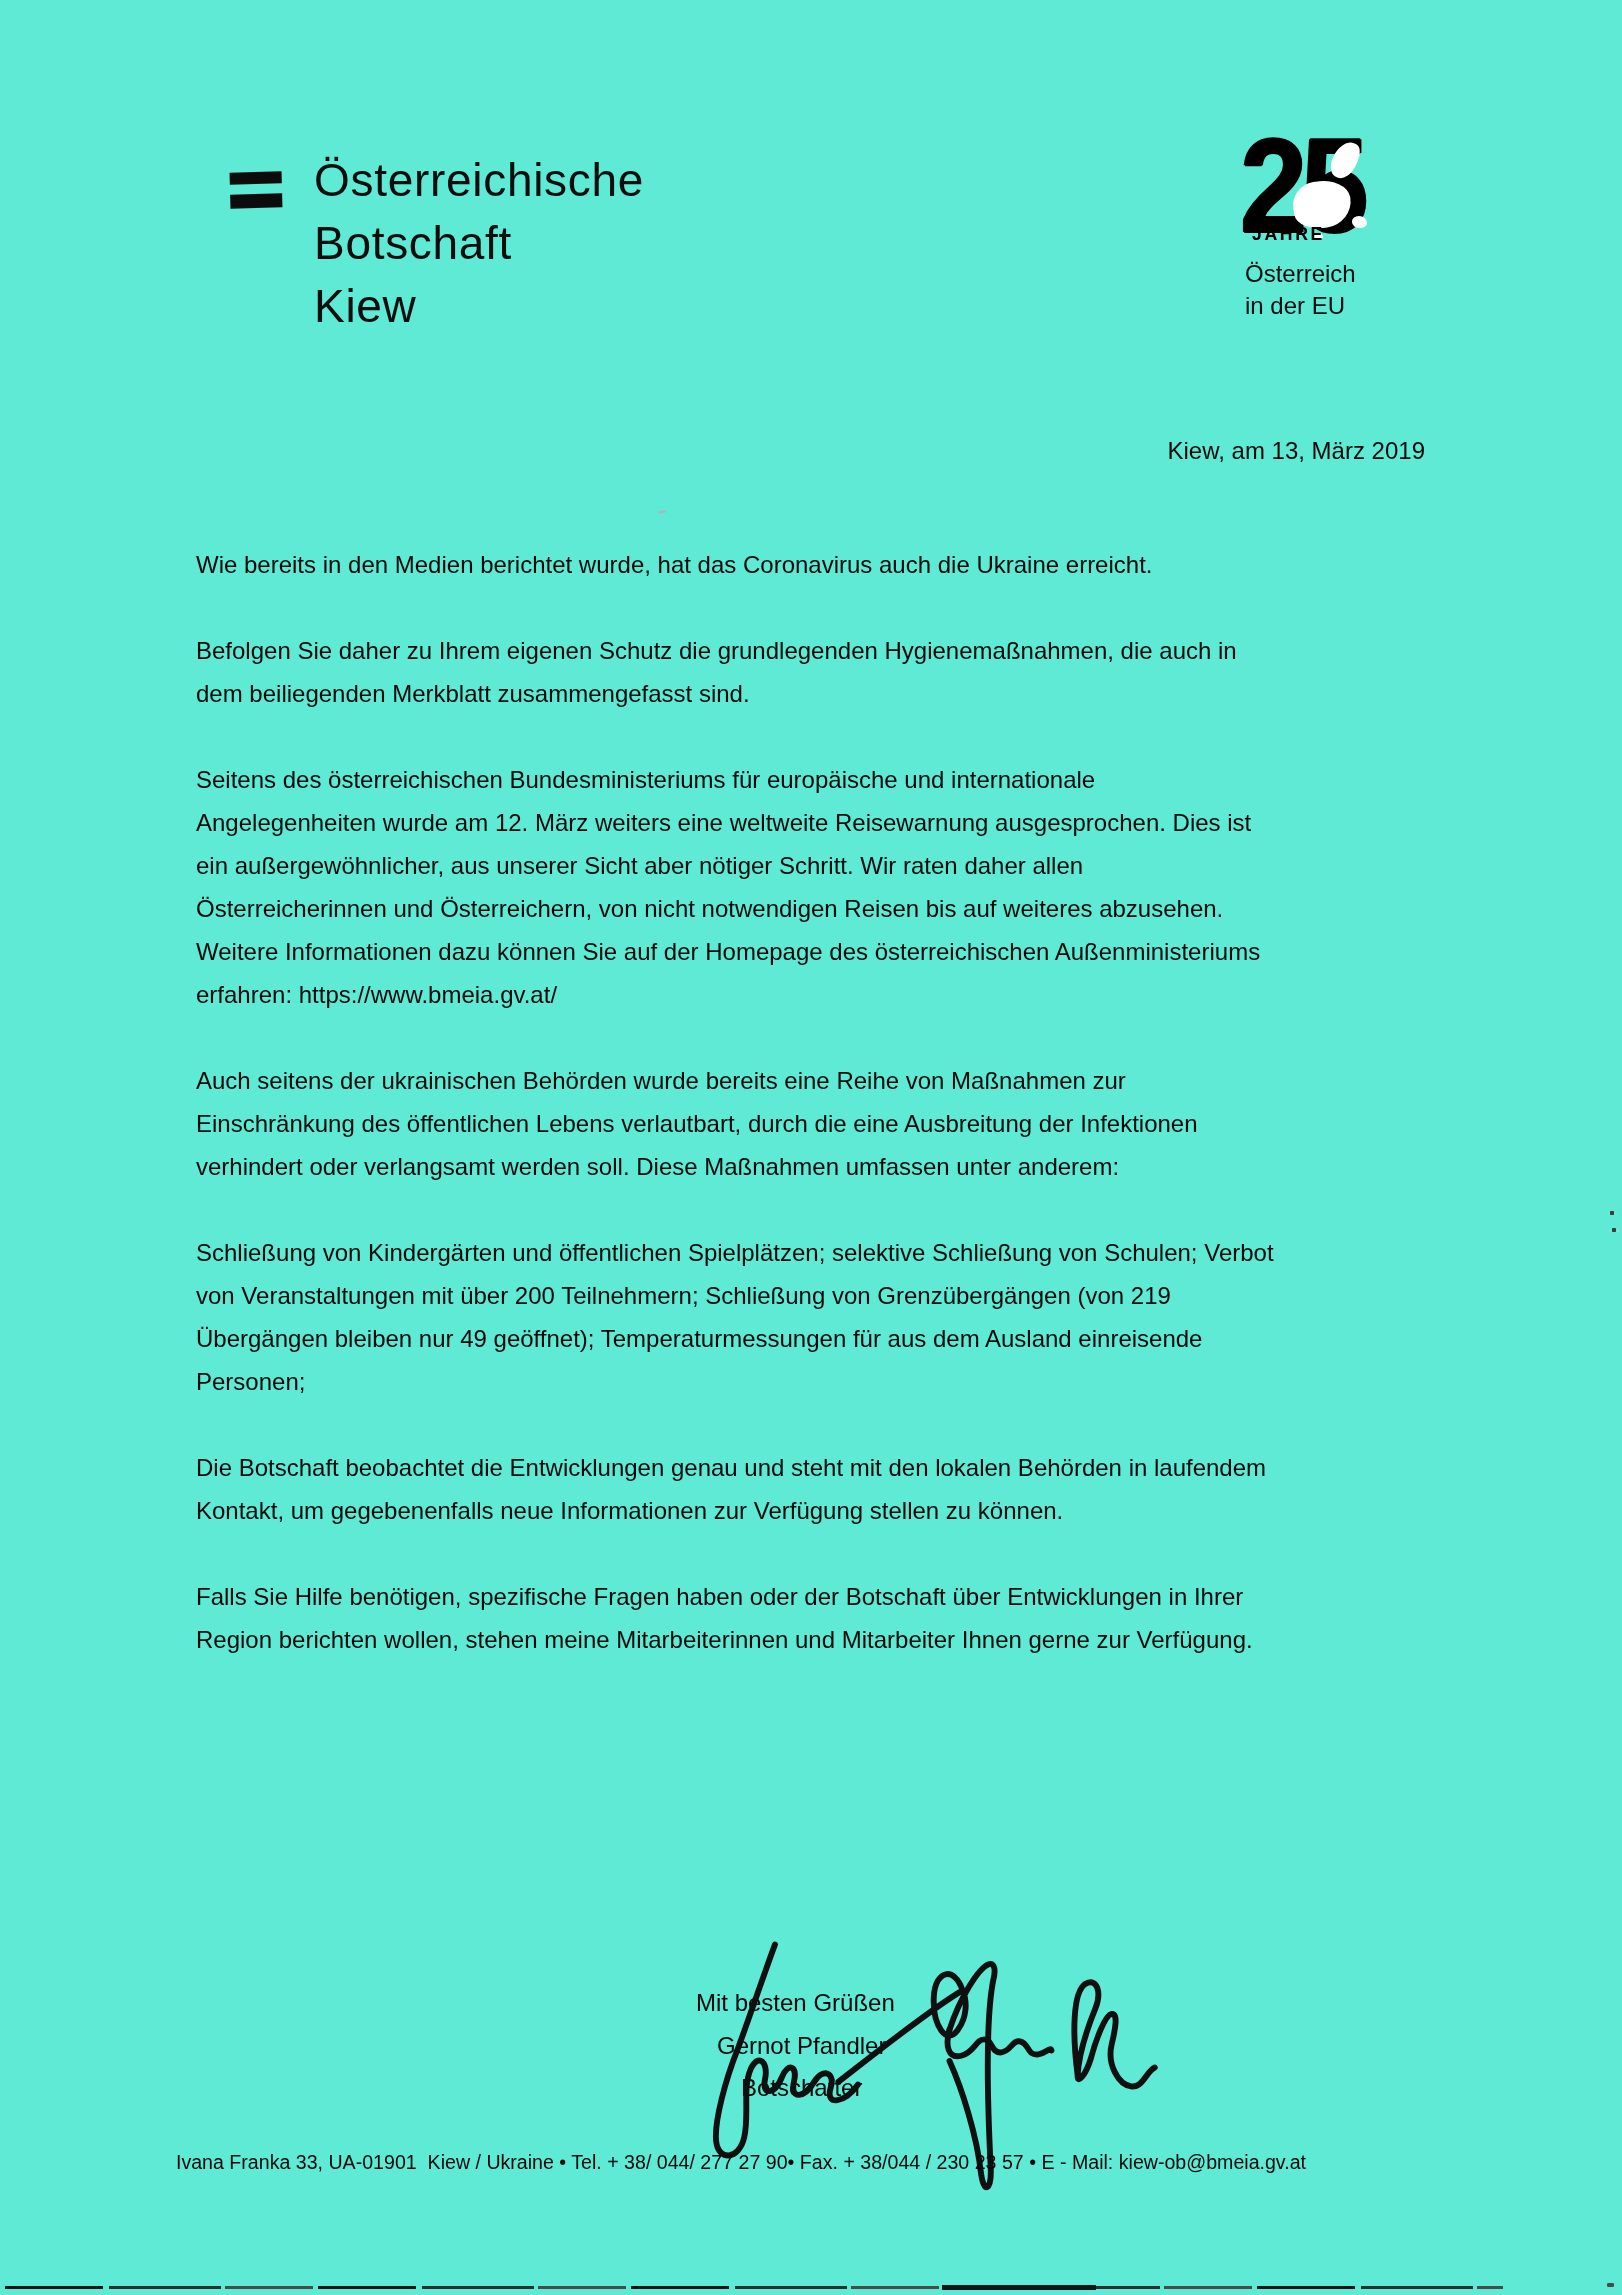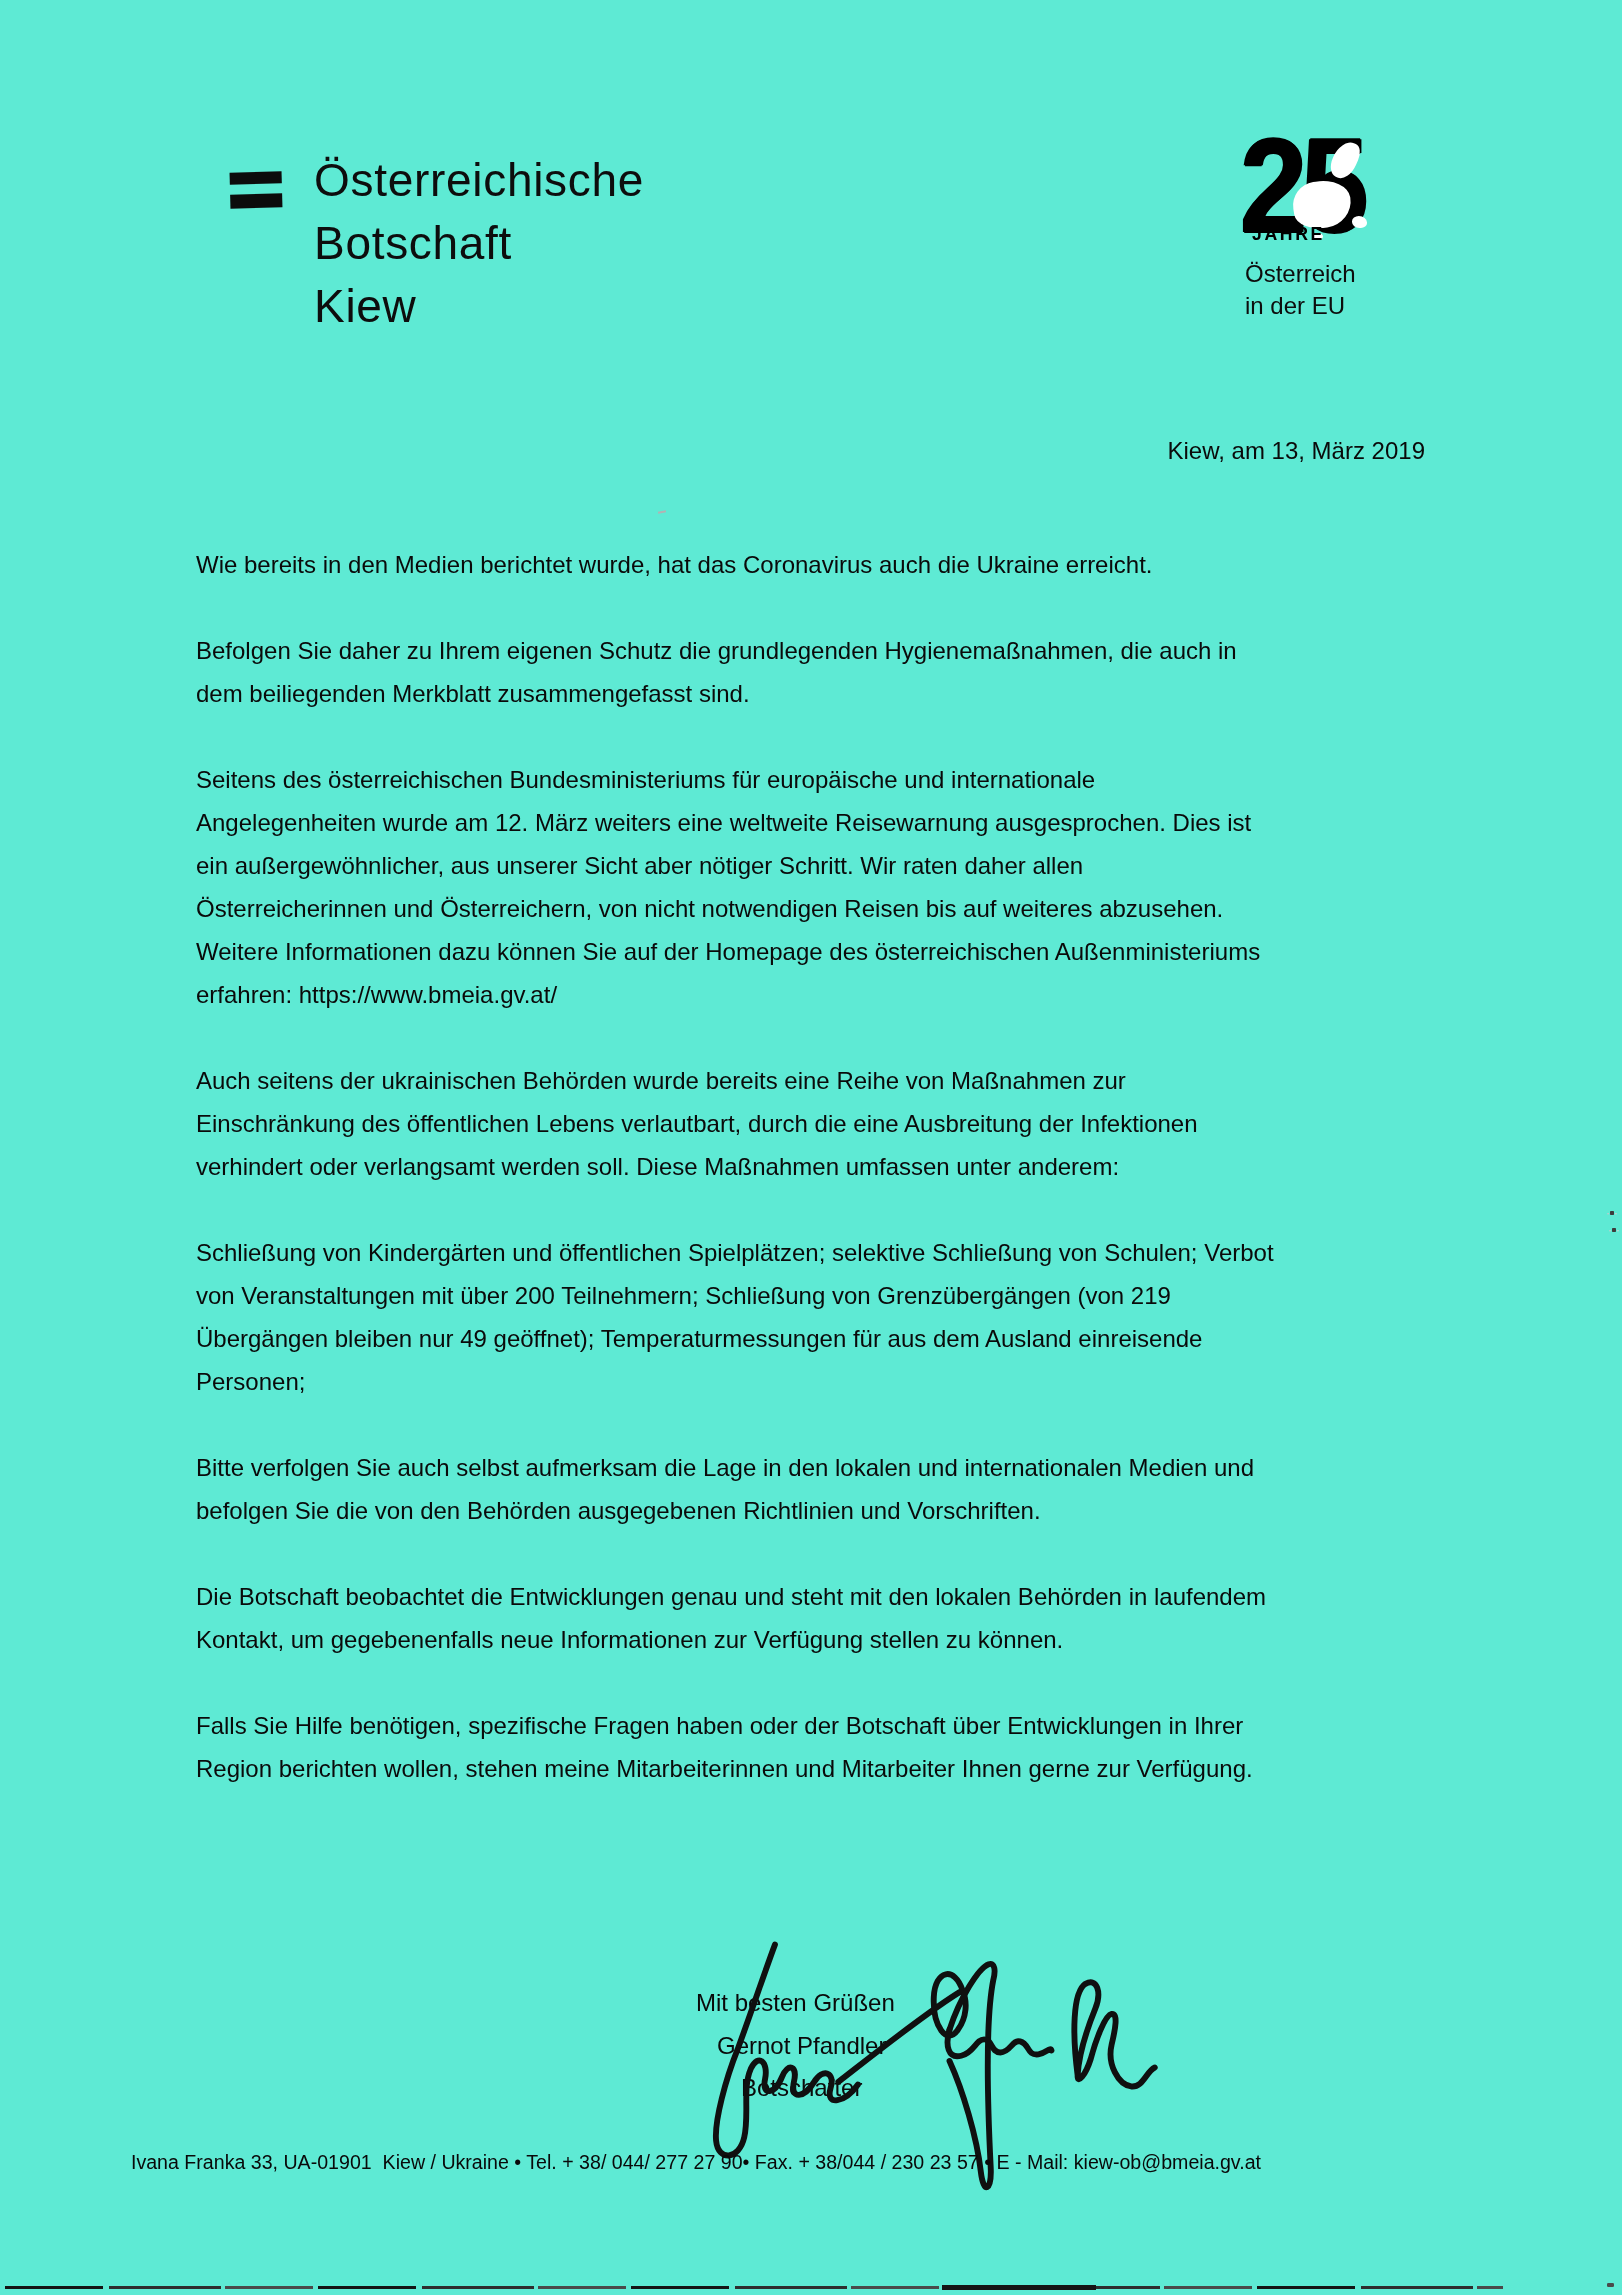--- a/index.html
+++ b/index.html
@@ -65,21 +65,21 @@
 
   
   .closing-salutation { position:absolute; left:696px; top:1981px; font-size:24px; line-height:43px; }
   .signer-name        { position:absolute; left:717px; top:2024px; font-size:24px; line-height:43px; }
   .signer-title       { position:absolute; left:741px; top:2066px; font-size:24px; line-height:43px; }
   .signature-svg      { position:absolute; left:654px; top:1930px; width:523px; height:275px; }
 
   
   .footer-line {
     position:absolute; left:0; top:2151px; width:1306px;
-    text-align:center; font-size:19.6px; white-space:pre; color:#090909;margin-left:43px;
+    text-align:right; font-size:19.6px; white-space:pre; color:#090909;
   }
 
   
   .artifact-tick { position:absolute; left:658px; top:511px; width:7.9px; height:2px; background:#b3b3b3; transform:rotate(-10deg); }
   .artifact-dot1 { position:absolute; left:1610px; top:1211px; width:3.9px; height:3.9px; background:#3c3c3c; border-radius:0.7px; box-shadow:-3.9px 0.7px 0 -1.3px #c9c9c9, 3.9px 0.7px 0 -1.3px #cfcfcf; }
   .artifact-dot2 { position:absolute; left:1612px; top:1228px; width:3.9px; height:3.9px; background:#3c3c3c; border-radius:0.7px; box-shadow:-3.9px 0.7px 0 -1.3px #cfcfcf, 3.9px 0.7px 0 -1.3px #d4d4d4; }
   .scan-bottom-line {
     position:absolute; left:5.2px; top:2286px; width:1498px; height:2.6px;
     background:repeating-linear-gradient(90deg,
       #141414 0px, #141414 98px, rgba(0,0,0,0) 98px, rgba(0,0,0,0) 104px,
@@ -123,22 +123,20 @@
 Österreicherinnen und Österreichern, von nicht notwendigen Reisen bis auf weiteres abzusehen.
 Weitere Informationen dazu können Sie auf der Homepage des österreichischen Außenministeriums
 erfahren: https://www.bmeia.gv.at/</p>
     <p>Auch seitens der ukrainischen Behörden wurde bereits eine Reihe von Maßnahmen zur
 Einschränkung des öffentlichen Lebens verlautbart, durch die eine Ausbreitung der Infektionen
 verhindert oder verlangsamt werden soll. Diese Maßnahmen umfassen unter anderem:</p>
     <p>Schließung von Kindergärten und öffentlichen Spielplätzen; selektive Schließung von Schulen; Verbot
 von Veranstaltungen mit über 200 Teilnehmern; Schließung von Grenzübergängen (von 219
 Übergängen bleiben nur 49 geöffnet); Temperaturmessungen für aus dem Ausland einreisende
 Personen;</p>
-    <p>Bitte verfolgen Sie auch selbst aufmerksam die Lage in den lokalen und internationalen Medien und
-befolgen Sie die von den Behörden ausgegebenen Richtlinien und Vorschriften.</p>
     <p>Die Botschaft beobachtet die Entwicklungen genau und steht mit den lokalen Behörden in laufendem
 Kontakt, um gegebenenfalls neue Informationen zur Verfügung stellen zu können.</p>
     <p>Falls Sie Hilfe benötigen, spezifische Fragen haben oder der Botschaft über Entwicklungen in Ihrer
 Region berichten wollen, stehen meine Mitarbeiterinnen und Mitarbeiter Ihnen gerne zur Verfügung.</p>
   </div>
 
   <div class="closing-salutation">Mit besten Grüßen</div>
   <div class="signer-name">Gernot Pfandler</div>
   <div class="signer-title">Botschafter</div>
 

